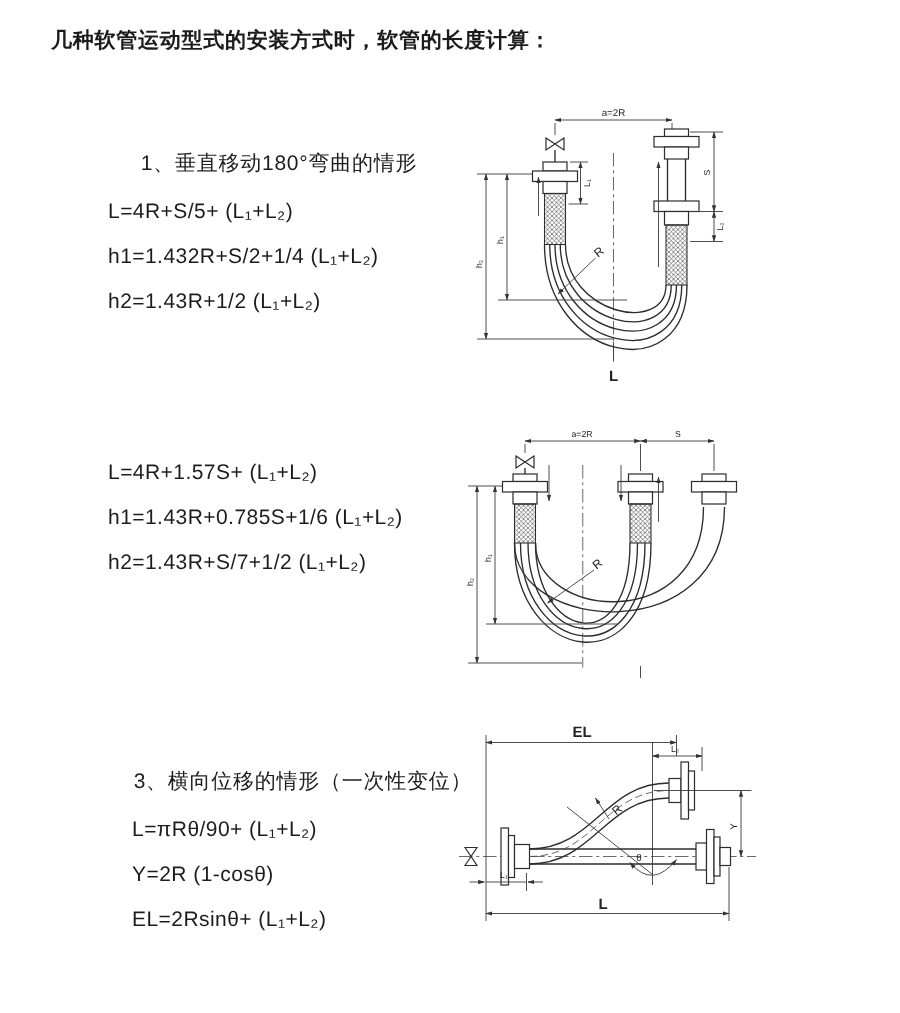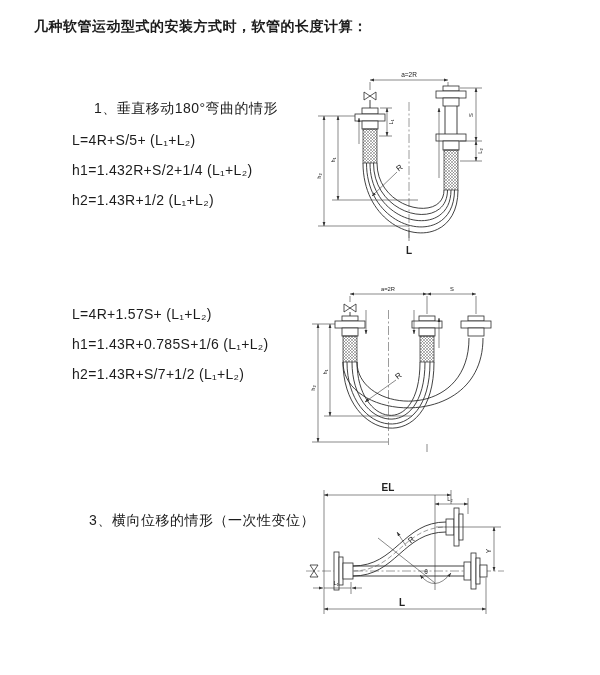--- a/index.html
+++ b/index.html
@@ -50,20 +50,25 @@
 <div class="section sec2">
   <ul class="formulas">
     <li class="formula">L=4R+1.57S+ (L₁+L₂)</li>
     <li class="formula">h1=1.43R+0.785S+1/6 (L₁+L₂)</li>
     <li class="formula">h2=1.43R+S/7+1/2 (L₁+L₂)</li>
   </ul>
 </div>
 
 <div class="section sec3">
   <div class="sec-heading">3、横向位移的情形（一次性变位）</div>
+  <ul class="formulas">
+    <li class="formula">L=πRθ/90+ (L₁+L₂)</li>
+    <li class="formula">Y=2R (1-cosθ)</li>
+    <li class="formula">EL=2Rsinθ+ (L₁+L₂)</li>
+  </ul>
 </div>
 
 <div class="diagram d1">
 <svg width="292" height="198" viewBox="0 0 292 198">
   <defs>
     <marker id="m1" viewBox="0 0 8 6" refX="7.5" refY="3" markerWidth="7.5" markerHeight="6" orient="auto-start-reverse">
       <path d="M0,0.4 L8,3 L0,5.6 z" fill="#333"></path>
     </marker>
     <pattern id="ht1" width="3" height="3" patternUnits="userSpaceOnUse">
       <path d="M0,3 L3,0 M0,0 L3,3" stroke="#555" stroke-width="0.45"></path>

